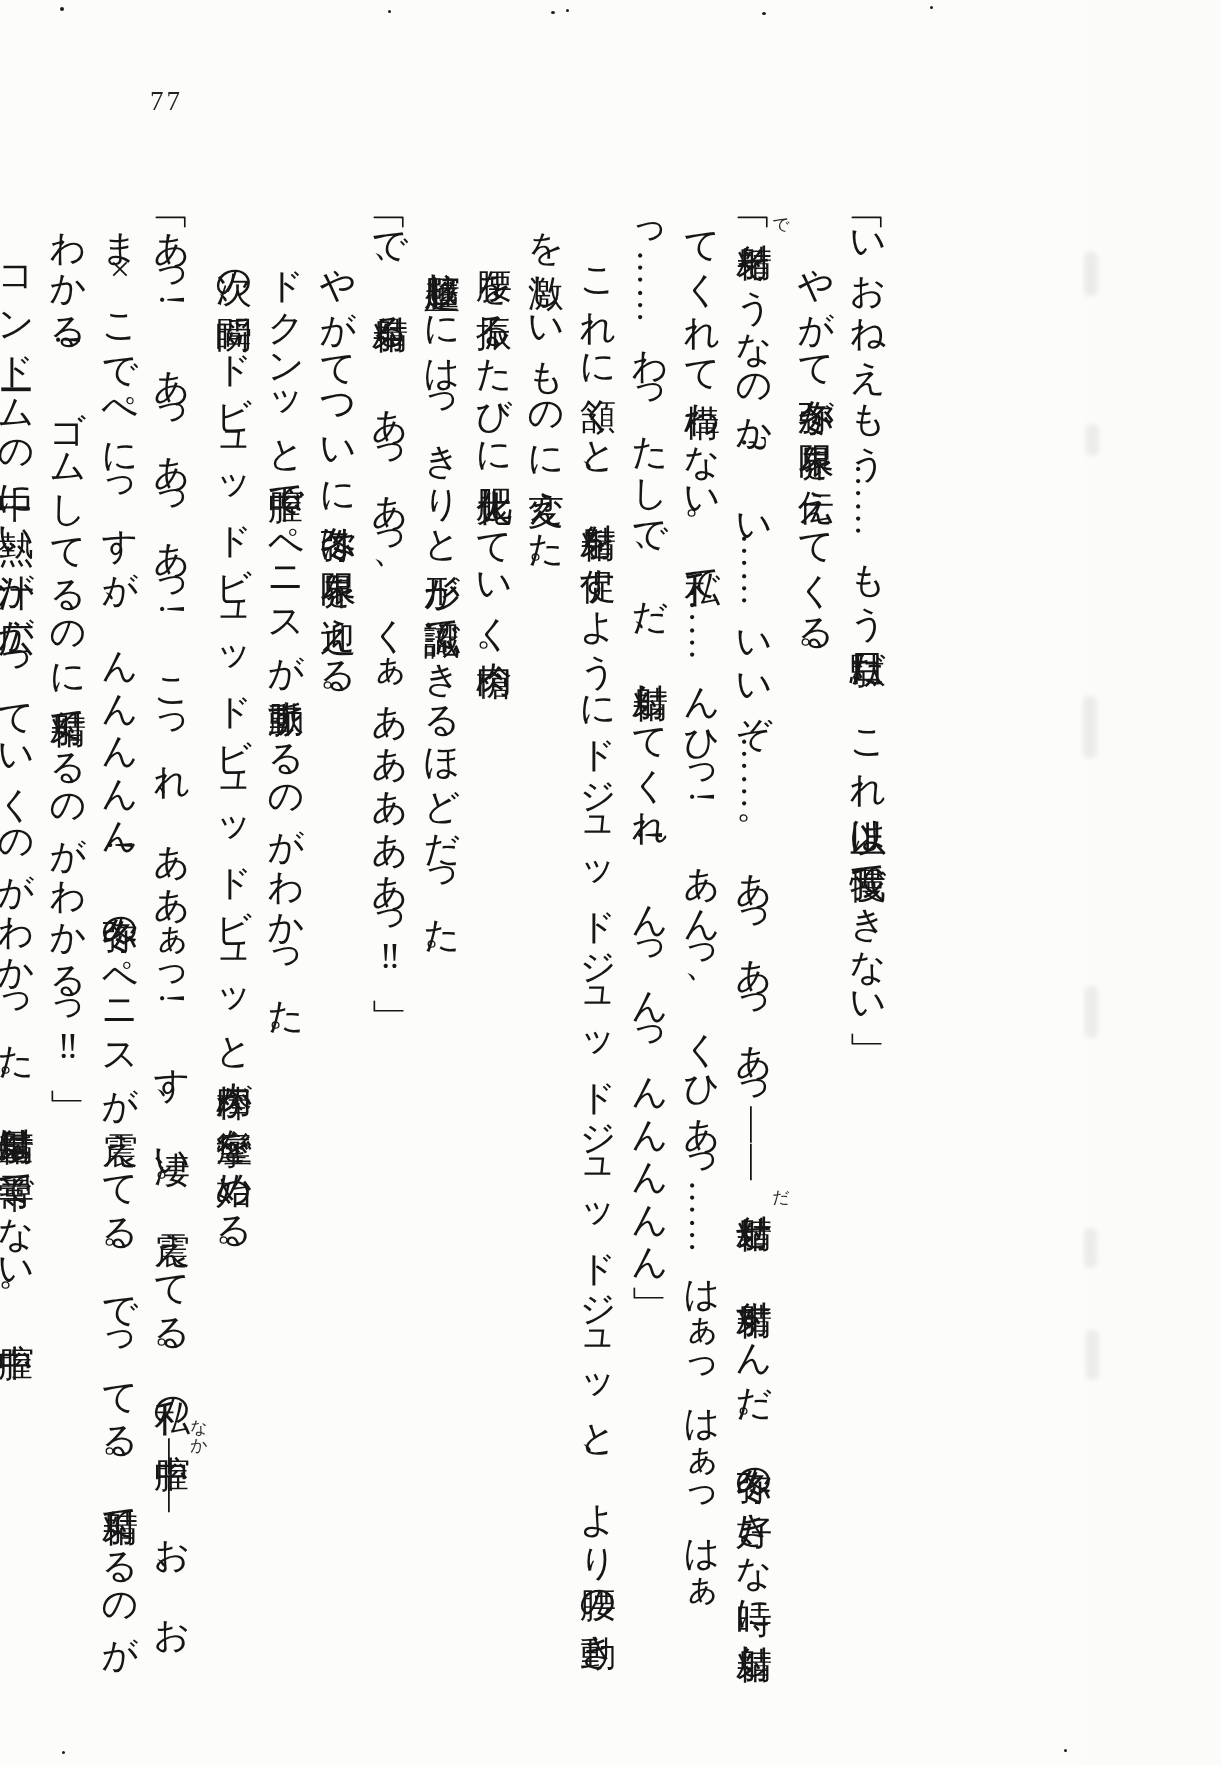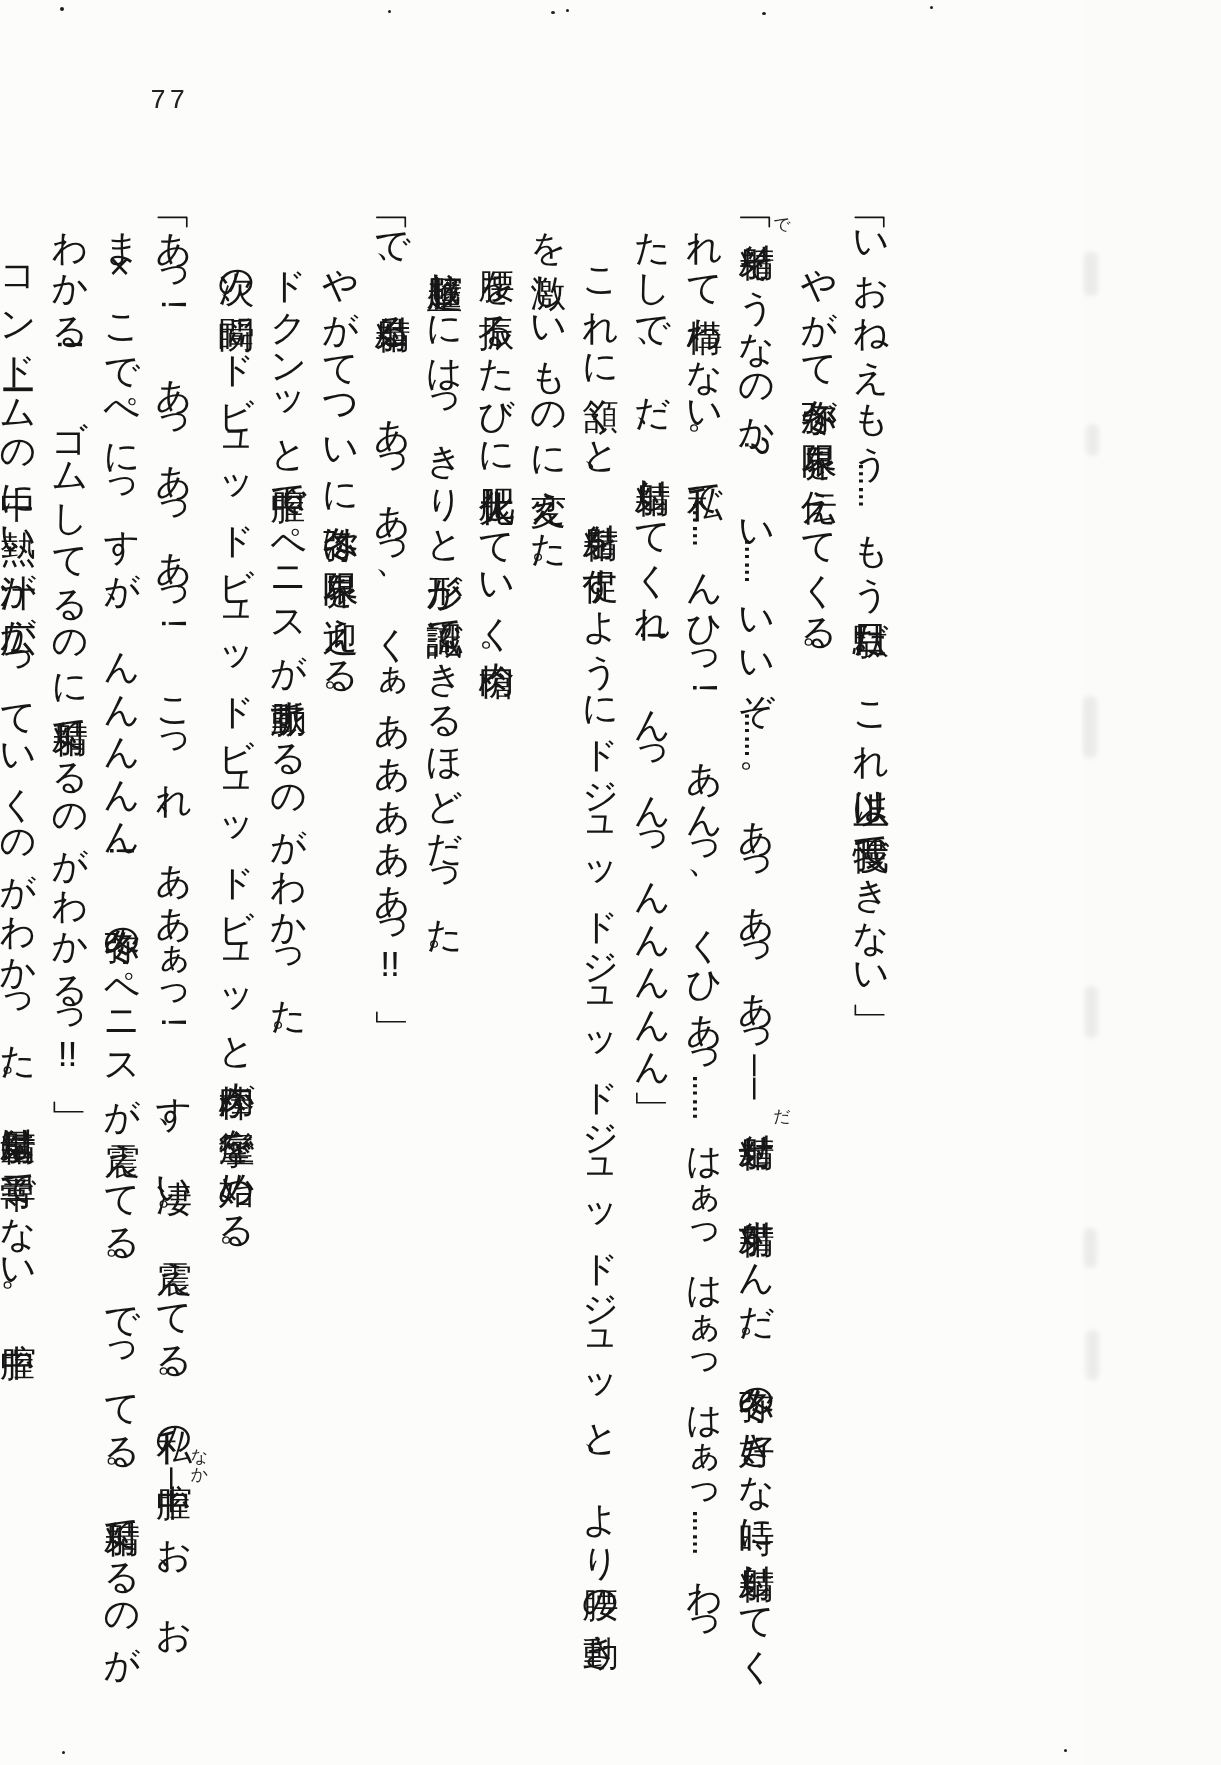--- a/index.html
+++ b/index.html
@@ -8,21 +8,21 @@
     width: 1221px;
     height: 1765px;
     background: #fbfbf9;
     overflow: hidden;
   }
   .page {
     position: relative;
     width: 1082px;
     height: 1765px;
     background: #fcfcfa;
-    font-family: Liberation Mono, monospace;
+    font-family: Liberation Serif, serif;
     color: #161616;
   }
   .page-number {
     position: absolute;
     top: 86px;
     left: 150px;
     font-size: 27px;
     letter-spacing: 3px;
     color: #222;
   }

